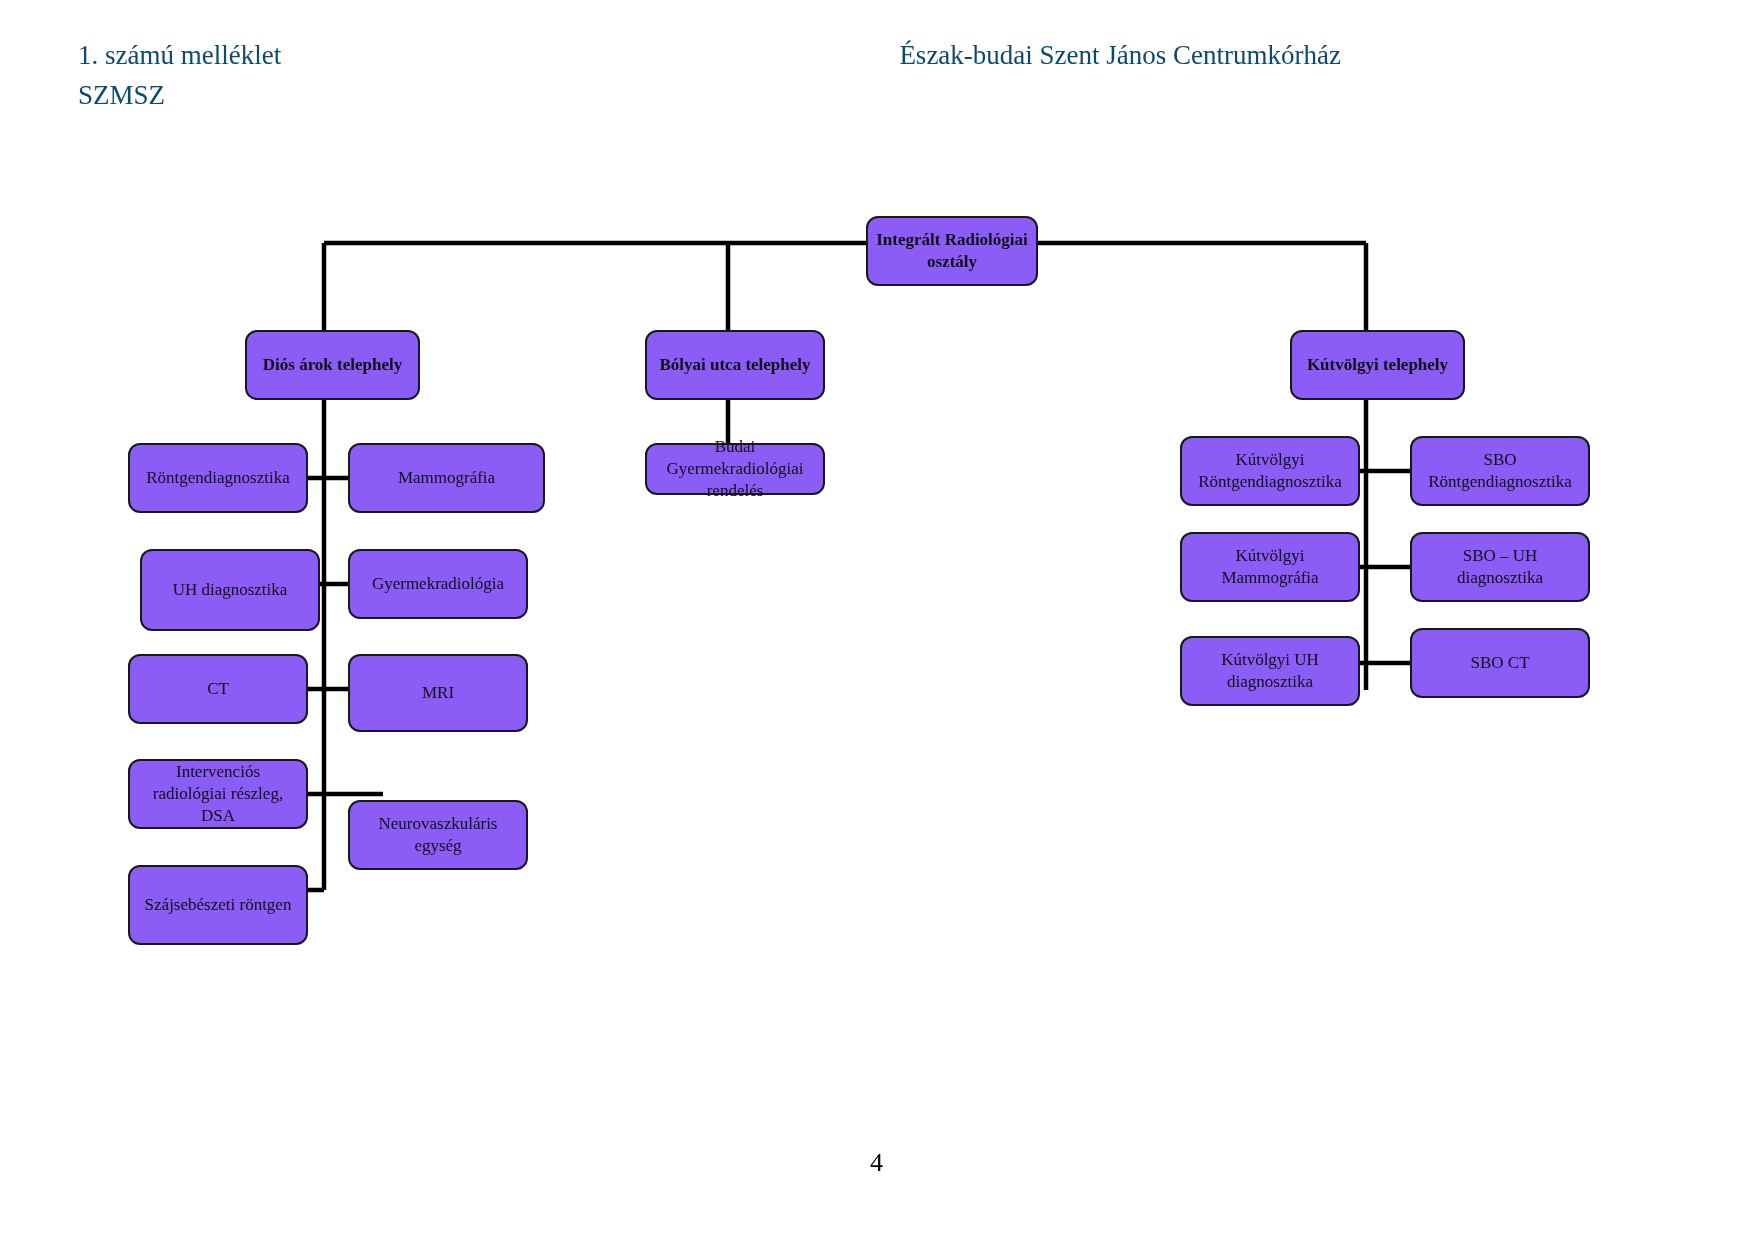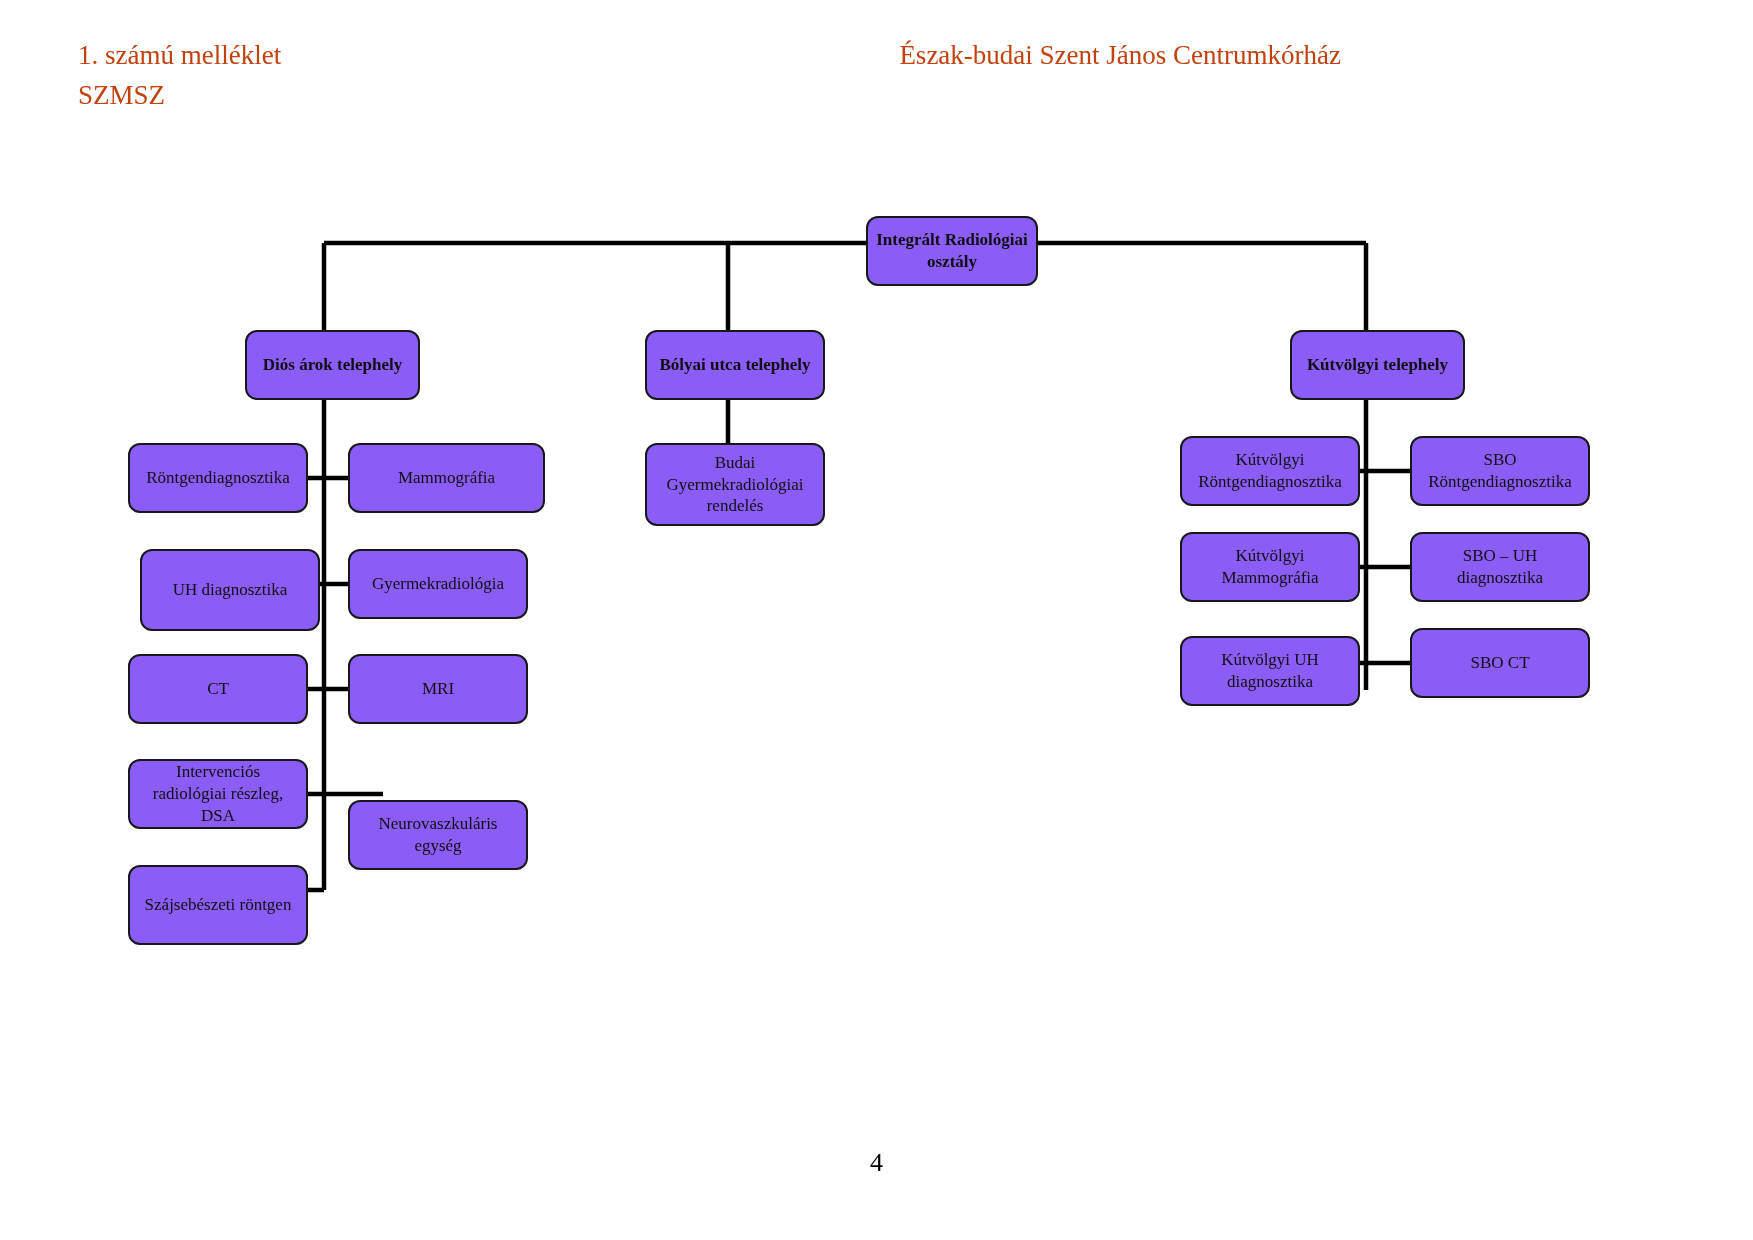--- a/index.html
+++ b/index.html
@@ -19,21 +19,21 @@
     background: #ffffff;
     overflow: hidden;
   }
 
   
   .hdr {
     position: absolute;
     font-size: 27px;
     line-height: 1.3;
     white-space: nowrap;
-    color: #c2410c;
+    color: #0c4a6e;
   }
   #hdr-left-1 { left: 78px; top: 38px; }
   #hdr-left-2 { left: 78px; top: 78px; }
   #hdr-right  { right: 412px; top: 38px; }
 
   
   #page-number {
     position: absolute;
     left: 0;
     top: 1148px;
@@ -168,28 +168,28 @@
     <div class="node" style="left:128px; top:865px; width:180px; height:80px;">
       <span class="label">Szájsebészeti röntgen</span>
     </div>
 
     <div class="node" style="left:348px; top:443px; width:197px; height:70px;">
       <span class="label">Mammográfia</span>
     </div>
     <div class="node" style="left:348px; top:549px; width:180px; height:70px;">
       <span class="label">Gyermekradiológia</span>
     </div>
-    <div class="node" style="left:348px; top:654px; width:180px; height:70px;">
+    <div class="node" style="left:348px; top:654px; width:180px; height:78px;">
       <span class="label">MRI</span>
     </div>
     <div class="node" style="left:348px; top:800px; width:180px; height:70px;">
       <span class="label">Neurovaszkuláris egység</span>
     </div>
 
-    <div class="node" style="left:645px; top:443px; width:180px; height:83px;">
+    <div class="node" style="left:645px; top:443px; width:180px; height:52px;">
       <span class="label">Budai Gyermekradiológiai rendelés</span>
     </div>
 
     <div class="node" style="left:1180px; top:436px; width:180px; height:70px;">
       <span class="label">Kútvölgyi Röntgendiagnosztika</span>
     </div>
     <div class="node" style="left:1180px; top:532px; width:180px; height:70px;">
       <span class="label">Kútvölgyi Mammográfia</span>
     </div>
     <div class="node" style="left:1180px; top:628px; width:180px; height:70px;margin-top:8px;">

